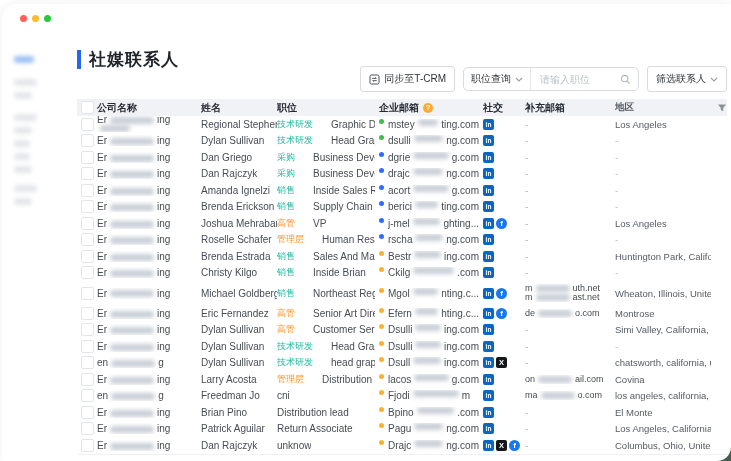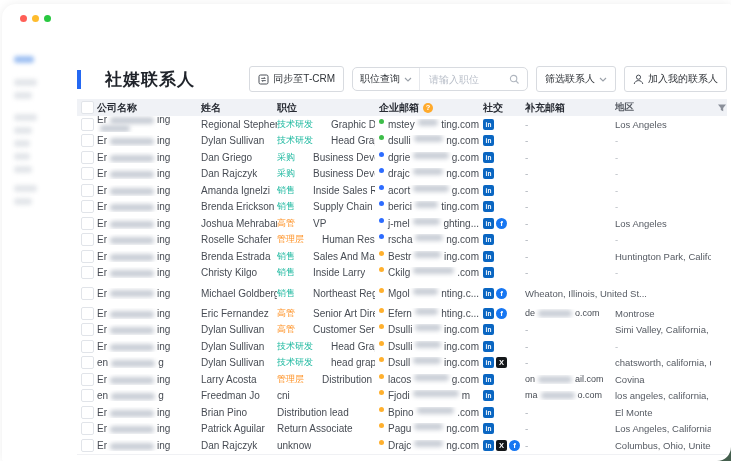--- a/index.html
+++ b/index.html
@@ -25,21 +25,21 @@
   .tl.red{background:#ff5f57}.tl.yellow{background:#febc2e}.tl.green{background:#28c840}
   
   .sidebar{position:absolute;left:0;top:36px;bottom:0;width:64px;}
   .sb-item{height:7px;border-radius:3px;background:#e3e6ea;filter:blur(2px);margin:0 0 0 12px;}
   .sb-item.blue{background:#9fc0f2;}
   
   .main{position:absolute;left:75px;right:4px;top:40px;bottom:0;}
   .header-zone{position:relative;height:52px;}
   .page-title{
     position:absolute;left:0;top:6px;font-size:17px;font-weight:bold;color:#20242b;
-    border-left:4px solid #2468f2;padding-left:24px;line-height:19px;letter-spacing:1px;margin-top:20px;
+    border-left:4px solid #2468f2;padding-left:8px;line-height:19px;letter-spacing:1px;
   }
   .toolbar{position:absolute;right:0;bottom:4px;display:flex;gap:8px;align-items:center;font-size:10px;color:#2f3338;}
   .btn{display:inline-flex;align-items:center;gap:4px;border:1px solid #d8dbe0;border-radius:3px;height:24px;padding:0 8px;background:#fff;cursor:pointer;white-space:nowrap;}
   .ig{display:inline-flex;align-items:stretch;height:24px;border:1px solid #d8dbe0;border-radius:5px;background:#fff;box-sizing:border-box;}
   .ig-select{display:flex;align-items:center;gap:4px;padding:0 7px;border-right:1px solid #e6e8ec;cursor:pointer;white-space:nowrap;}
   .ig-input{display:flex;align-items:center;padding:0 7px;gap:8px;}
   .ig-input input{border:none;outline:none;width:70px;font-size:10px;color:#333;font-family:inherit;}
   .ig-input input::placeholder{color:#b8bec8;}
   .icon-svg{display:block;}
   
@@ -133,27 +133,20 @@
         </div>
 
         <div class="btn">
           <span>筛选联系人</span>
           <svg class="icon-svg" width="8" height="5" viewBox="0 0 8 5">
               <path d="M1 1l3 3 3-3" fill="none" stroke="#9aa0a8" stroke-width="1.1"></path>
             </svg>
         </div>
 
 
-        <div class="btn">
-          <svg class="icon-svg" width="11" height="11" viewBox="0 0 11 11">
-              <circle cx="5.5" cy="3.2" r="2.1" fill="none" stroke="#4a4f57" stroke-width="1"></circle>
-              <path d="M1.2 10c.5-2.3 2.2-3.4 4.3-3.4S9.3 7.7 9.8 10" fill="none" stroke="#4a4f57" stroke-width="1"></path>
-            </svg>
-          <span>加入我的联系人</span>
-        </div>
       </div>
     </div>
 
     <div class="table table-end">
       <div class="thead">
         <div class="cell c-check">
             <span class="cb"></span>
           </div>
         <div class="cell c-company">公司名称</div>
         <div class="cell c-name">姓名</div>
@@ -357,21 +350,21 @@
           <div class="tr">
             <div class="cell c-check">
               <span class="cb"></span>
             </div>
             <div class="cell c-company">
               <div>Er<span class="blur" style="width: 44px;"></span>ing</div>
             </div>
             <div class="cell c-name">Christy Kilgo</div>
             <div class="cell c-pos">
               <span class="tag teal">销售</span>
-              <span class="pos-text">Inside Larry</span>
+              <span class="pos-text">Inside Brian</span>
             </div>
             <div class="cell c-email"><span class="dot orange"></span>Ckilg<span class="blur" style="width: 46px;"></span>.com</div>
             <div class="cell c-social">
               <span class="sico li">in</span>
             </div>
             <div class="cell c-supp"><span class="dash">-</span></div>
             <div class="cell c-region"><span class="dash">-</span></div>
             <div class="cell c-filter"></div>
           </div>
           <div class="tr tall">
@@ -384,20 +377,24 @@
             <div class="cell c-name">Michael Goldberg</div>
             <div class="cell c-pos">
               <span class="tag teal">销售</span>
               <span class="pos-text">Northeast Regional Sale...</span>
             </div>
             <div class="cell c-email"><span class="dot orange"></span>Mgol<span class="blur" style="width: 46px;"></span>nting.c...</div>
             <div class="cell c-social">
               <span class="sico li">in</span>
               <span class="sico fb">f</span>
             </div>
+            <div class="cell c-supp">
+              <div class="supp-line">m<span class="blur" style="width: 34px;"></span>uth.net</div>
+              <div class="supp-line">m<span class="blur" style="width: 34px;"></span>ast.net</div>
+            </div>
             <div class="cell c-region">Wheaton, Illinois, United St...</div>
             <div class="cell c-filter"></div>
           </div>
           <div class="tr">
             <div class="cell c-check">
               <span class="cb"></span>
             </div>
             <div class="cell c-company">
               <div>Er<span class="blur" style="width: 44px;"></span>ing</div>
             </div>

